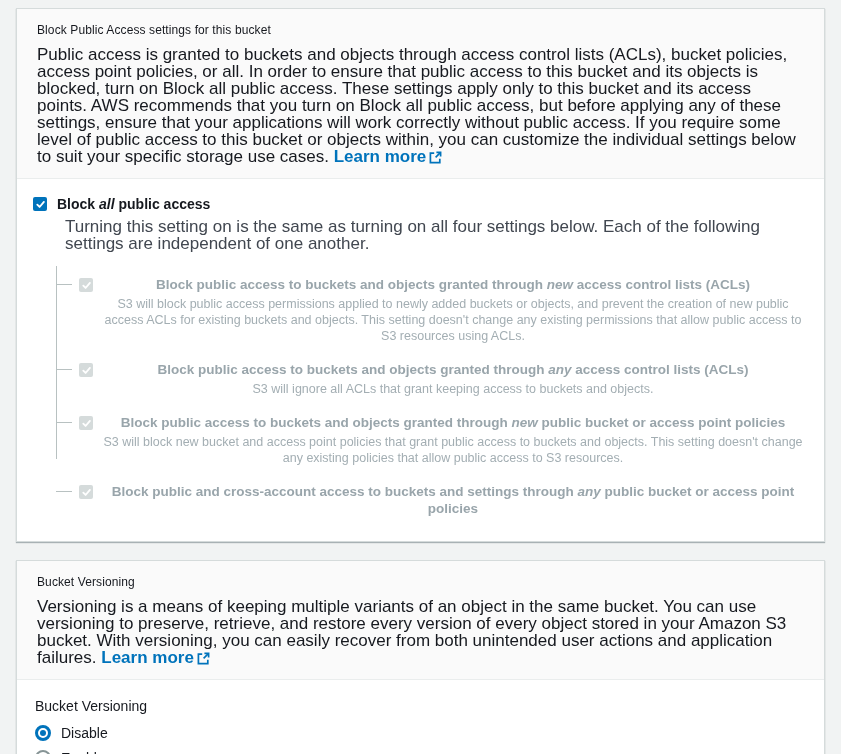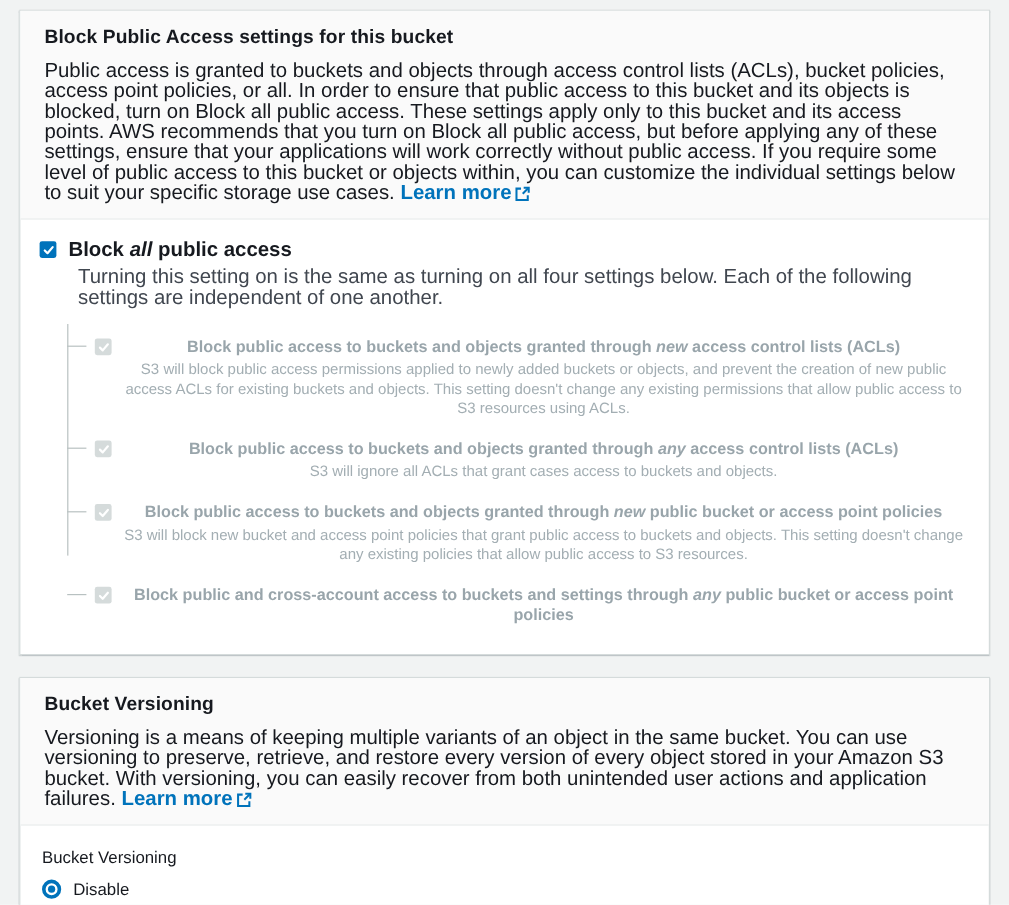--- a/index.html
+++ b/index.html
@@ -14,22 +14,22 @@
     background: #ffffff;
     border: 1px solid #d5dbdb;
     box-shadow: 0 1px 1px 0 rgba(0,28,36,0.3);
   }
   .card-header {
     background: #fafafa;
     padding: 14px 20px 13px 20px;
     border-bottom: 1px solid #eaeded;
   }
   .card-title {
-    font-size: 16px;
-    font-weight: bold;
+    font-size: 12px;
+    font-weight: normal;
     margin-bottom: 9px;
     letter-spacing: 0.1px;
   }
   .card-desc {
     font-size: 17px;
     line-height: 17px;
     color: #16191f;
   }
   .learn-more {
     color: #0073bb;
@@ -44,21 +44,21 @@
   
   .cbx {
     width: 14px; height: 14px; flex: 0 0 14px;
     border-radius: 2px;
     background: #0073bb;
     display: inline-flex; align-items: center; justify-content: center;
     margin-top: 1px;
   }
   .cbx.disabled { background: #d5dbdb; }
   .row { display: flex; }
-  .main-label { margin-left: 10px; font-size: 17px; font-weight: bold; line-height: 16px; }
+  .main-label { margin-left: 10px; font-size: 14px; font-weight: bold; line-height: 16px; }
   .main-label .it { font-style: italic; font-weight: bold; }
   .main-note {
     margin: 6px 0 14px 32px;
     font-size: 17px; line-height: 17px; color: #414750;
   }
 
   
   .tree { position: relative; margin-left: 23px; padding-top: 10px; text-align: center; }
   .tree-vline {
     position: absolute; left: 0; top: 0; bottom: 58px;
@@ -143,21 +143,21 @@
       </div>
 
       <div class="sub-row">
         <span class="sub-connector"></span>
         <span class="cbx disabled sub-cbx">
           <svg width="11" height="11" viewBox="0 0 12 12">
               <path d="M2.5 6.2 L5 8.7 L9.7 3.2" fill="none" stroke="#ffffff" stroke-width="2" stroke-linecap="round" stroke-linejoin="round"></path>
             </svg>
         </span>
         <div class="sub-title"><span>Block public access to buckets and objects granted through </span><span class="it">any</span><span> access control lists (ACLs)</span></div>
-        <div class="sub-desc">S3 will ignore all ACLs that grant cases access to buckets and objects.</div>
+        <div class="sub-desc">S3 will ignore all ACLs that grant keeping access to buckets and objects.</div>
       </div>
 
       <div class="sub-row">
         <span class="sub-connector"></span>
         <span class="cbx disabled sub-cbx">
           <svg width="11" height="11" viewBox="0 0 12 12">
               <path d="M2.5 6.2 L5 8.7 L9.7 3.2" fill="none" stroke="#ffffff" stroke-width="2" stroke-linecap="round" stroke-linejoin="round"></path>
             </svg>
         </span>
         <div class="sub-title"><span>Block public access to buckets and objects granted through </span><span class="it">new</span><span> public bucket or access point policies</span></div>

